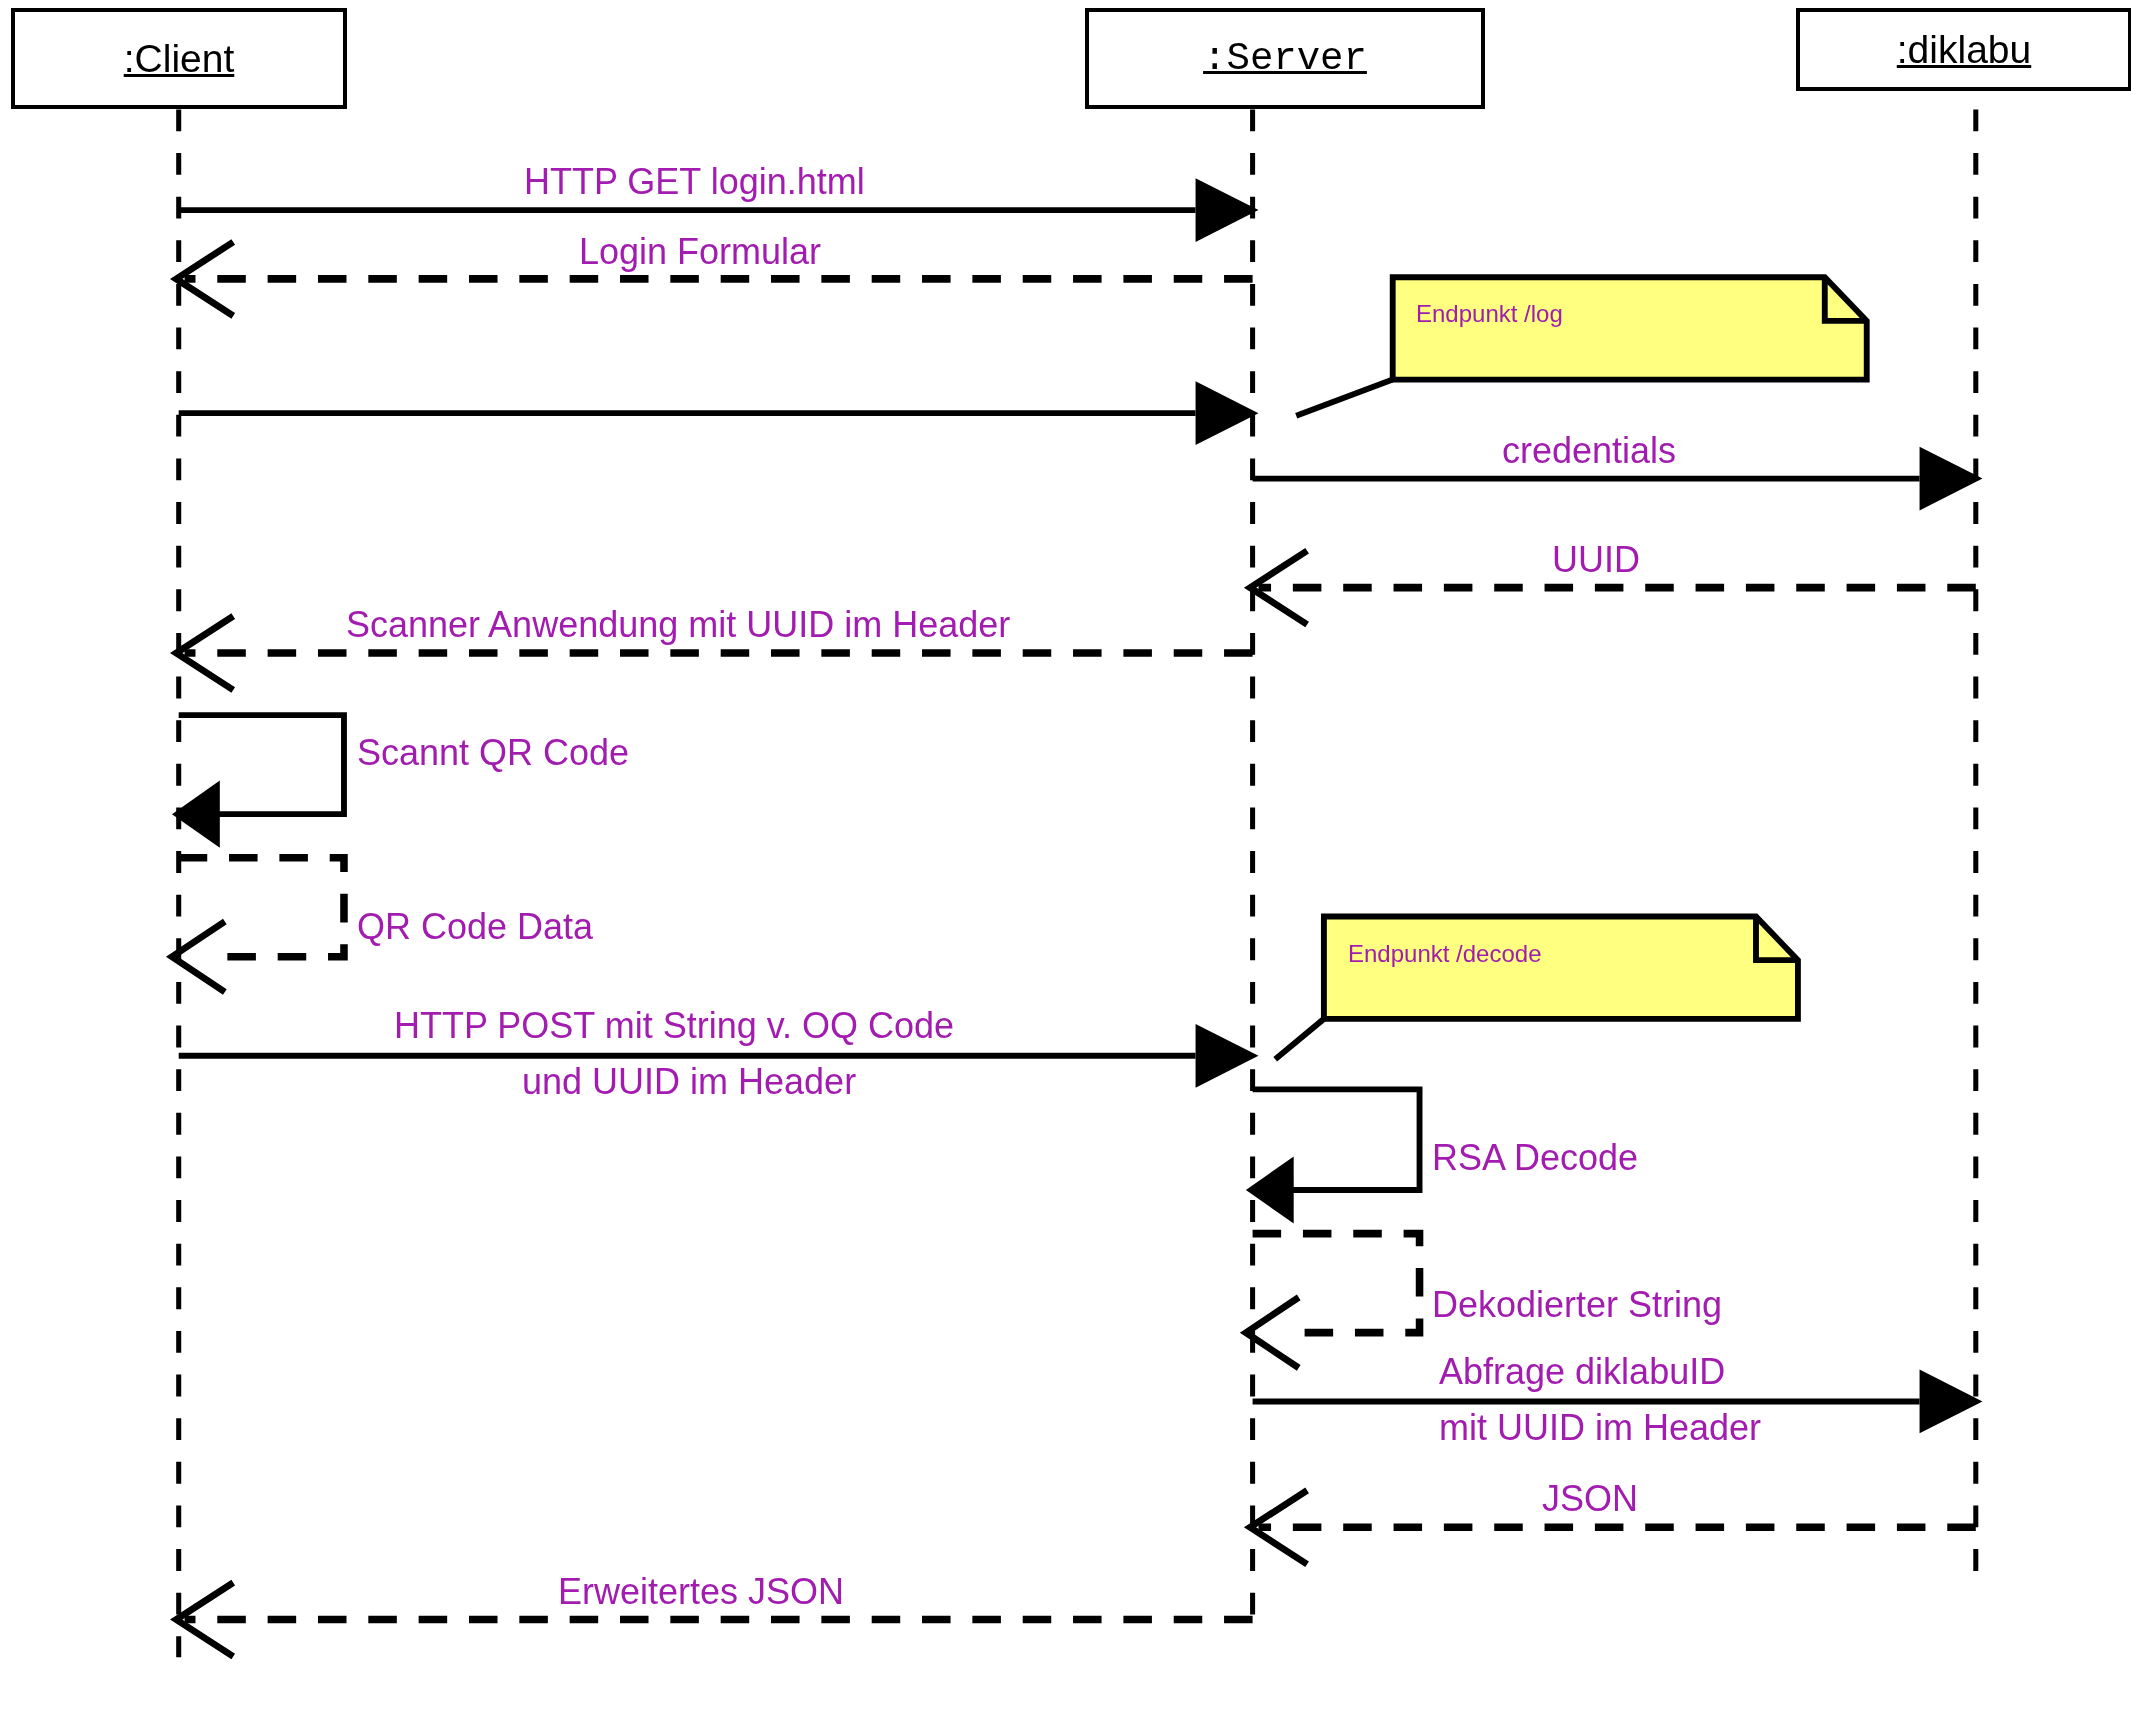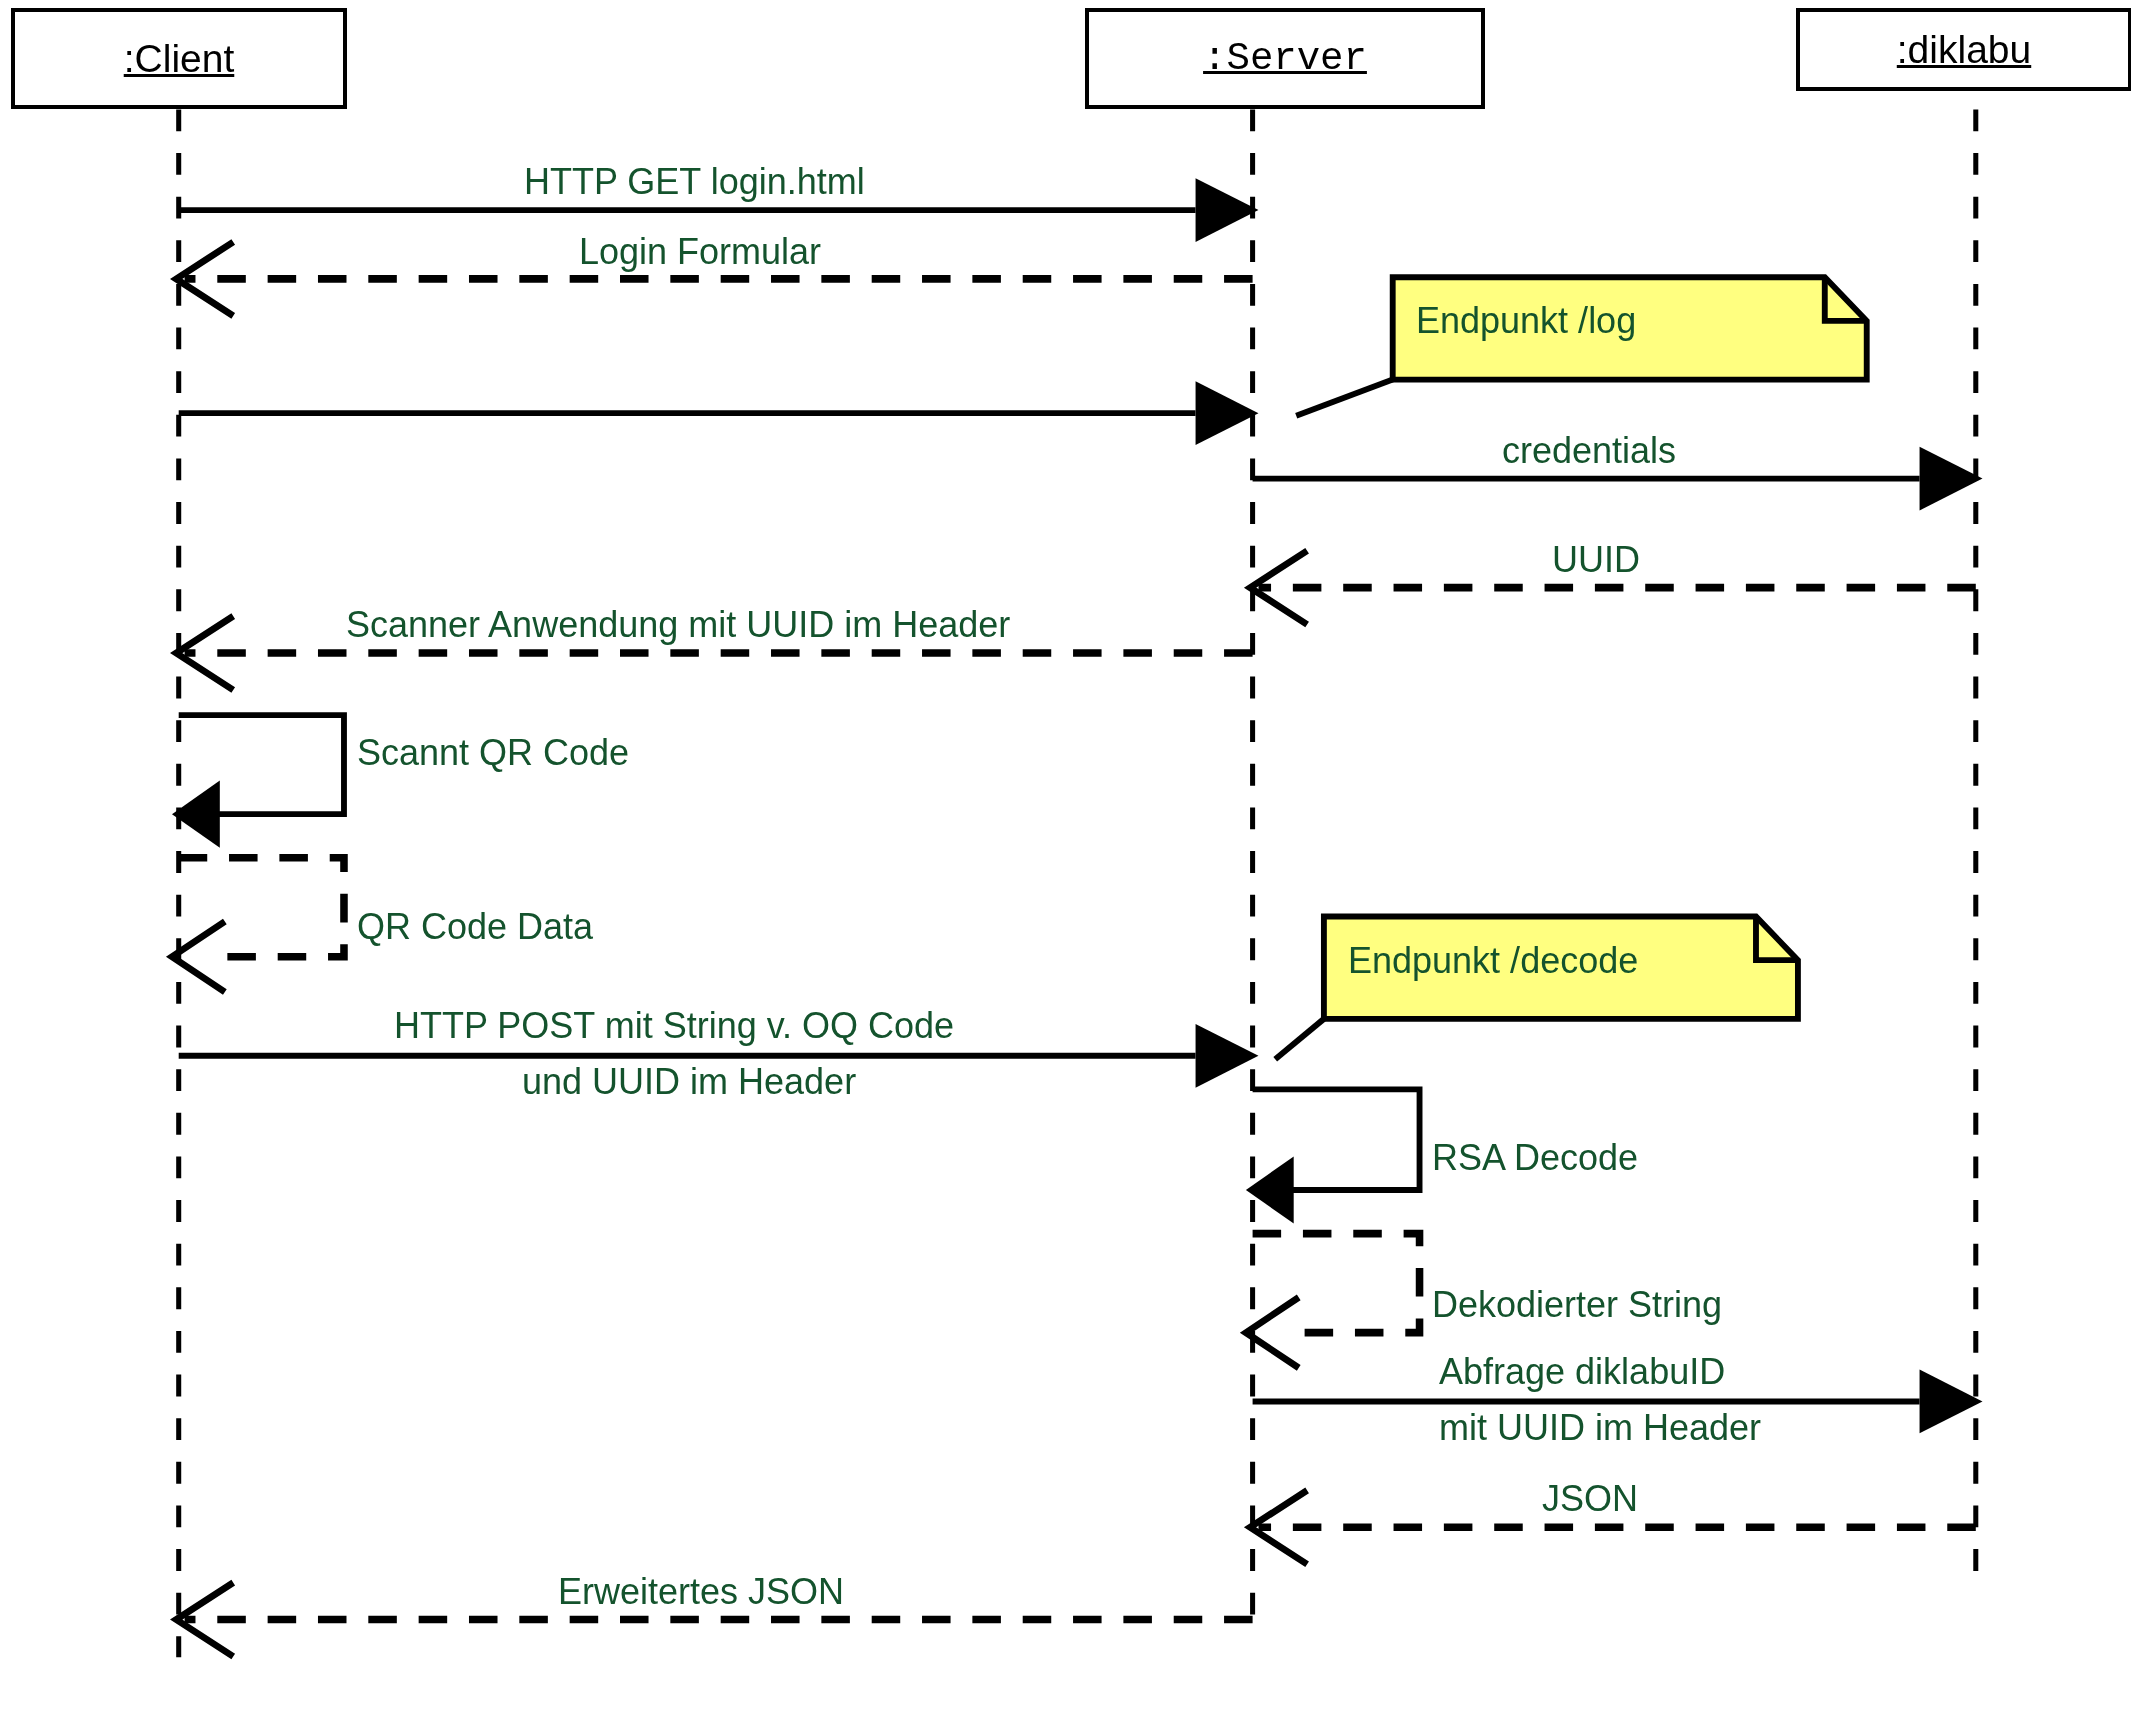--- a/index.html
+++ b/index.html
@@ -1,22 +1,22 @@
 <!DOCTYPE html>
 <html style="font-size:13.4px"><head>
 <meta charset="utf-8">
 <style>
   html,body{margin:0;padding:0;background:#ffffff;}
   body{font-family:"Liberation Sans", sans-serif;}
   #canvas{position:relative;width:2131px;height:1729px;background:#ffffff;overflow:hidden;padding-left:32px;}
   svg.layer{position:absolute;left:0;top:0;width:2131px;height:1729px;}
-  .lbl{position:absolute;font-family:"Liberation Sans", sans-serif;color:#14532d;white-space:nowrap;}
+  .lbl{position:absolute;font-family:"Liberation Sans", sans-serif;color:#a21caf;white-space:nowrap;}
   .lifeline-name{font-size:39px;text-decoration:underline;text-align:center;}
   .msg-label{font-size:36px;}
-  .note-label{font-size:36px;}
+  .note-label{font-size:24px;}
   .box-wrap{position:absolute;border:4.2px solid #000;background:#fff;display:flex;align-items:center;justify-content:center;box-sizing:border-box;}
 </style>
 </head>
 <body>
 
 <div id="canvas">
 
   <div class="box-wrap" style="left:11px;top:8.4px;width:336px;height:101px;">
     <span class="lifeline-name">:Client</span>
   </div>

